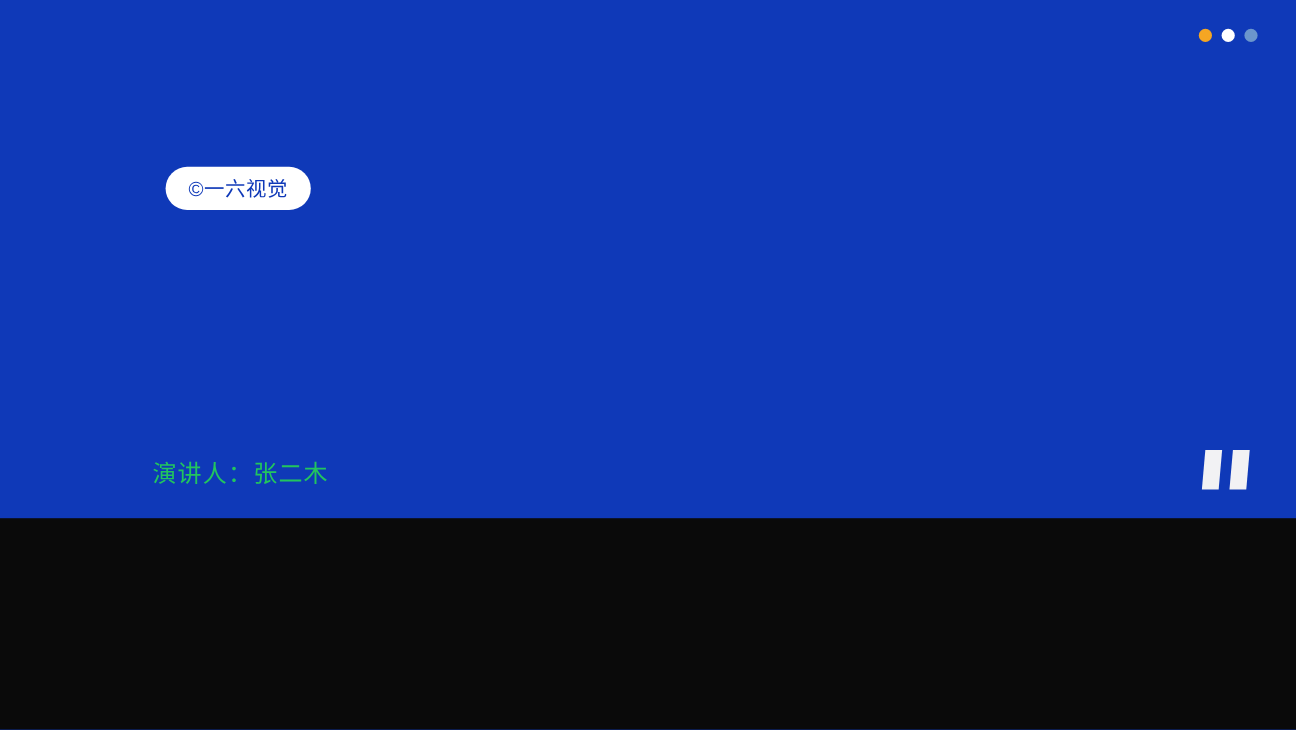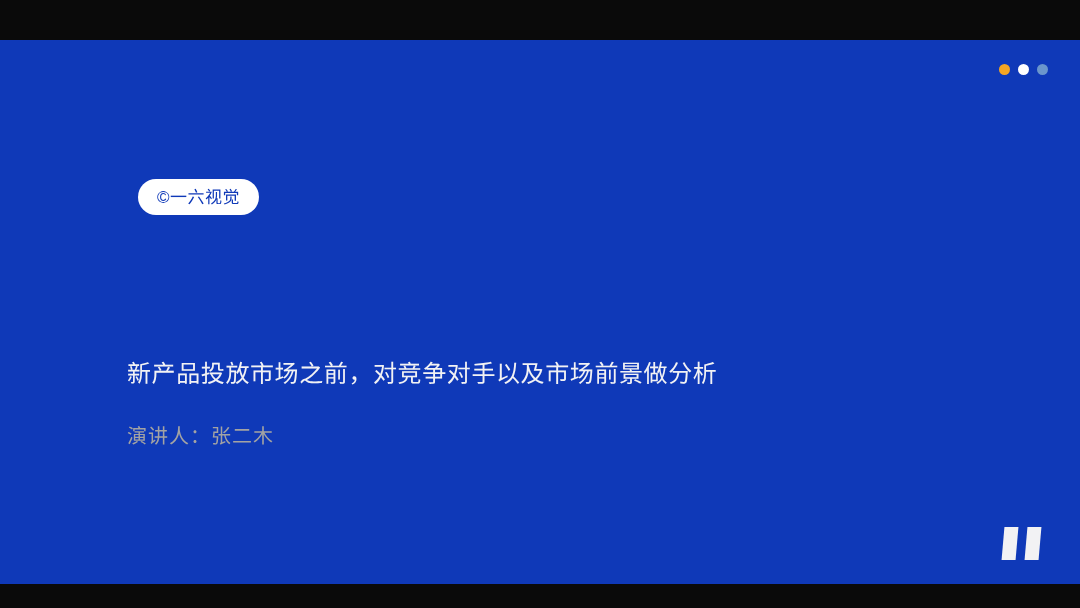--- a/index.html
+++ b/index.html
@@ -8,25 +8,24 @@
     padding: 0;
     background: #0a0a0a;
   }
   body {
     font-family: "Liberation Sans", "DejaVu Sans", sans-serif;
   }
 
   .slide {
     position: relative;
     width: 1080px;
-    height: 544px;
+    height: 432px;
     overflow: hidden;
     background: #0F39B8;
     box-sizing: border-box;
-    margin-top: 40px;
   }
 
   
   .dots {
     position: absolute;
     top: 24px;
     right: 32px;
     display: flex;
     align-items: center;
     gap: 8px;
@@ -144,23 +143,22 @@
     <span class="dot" style="background: rgb(245, 166, 35);"></span>
     <span class="dot" style="background: rgb(255, 255, 255);"></span>
     <span class="dot" style="background: rgb(107, 150, 204);"></span>
   </div>
 
   <div class="badge" style="background: rgb(255, 255, 255);">
     <span class="badge-text" style="color: rgb(15, 57, 184);">©一六视觉</span>
   </div>
 
 
-  <p class="subtitle" style="color: rgb(242, 242, 244);">新产品投放市场之前，对竞争对手以及市场前景做分析</p>
 
-  <p class="presenter" style="color: #a3a3a3; text-align: center;">演讲人：张二木</p>
+  <p class="presenter" style="color: #22c55e; text-align: center;">演讲人：张二木</p>
 
 
   <div class="quote-mark">
     <span class="quote-bar" style="background: rgb(242, 242, 244);"></span>
     <span class="quote-bar" style="background: rgb(242, 242, 244);"></span>
   </div>
 
 </div>
 
 </body></html>

